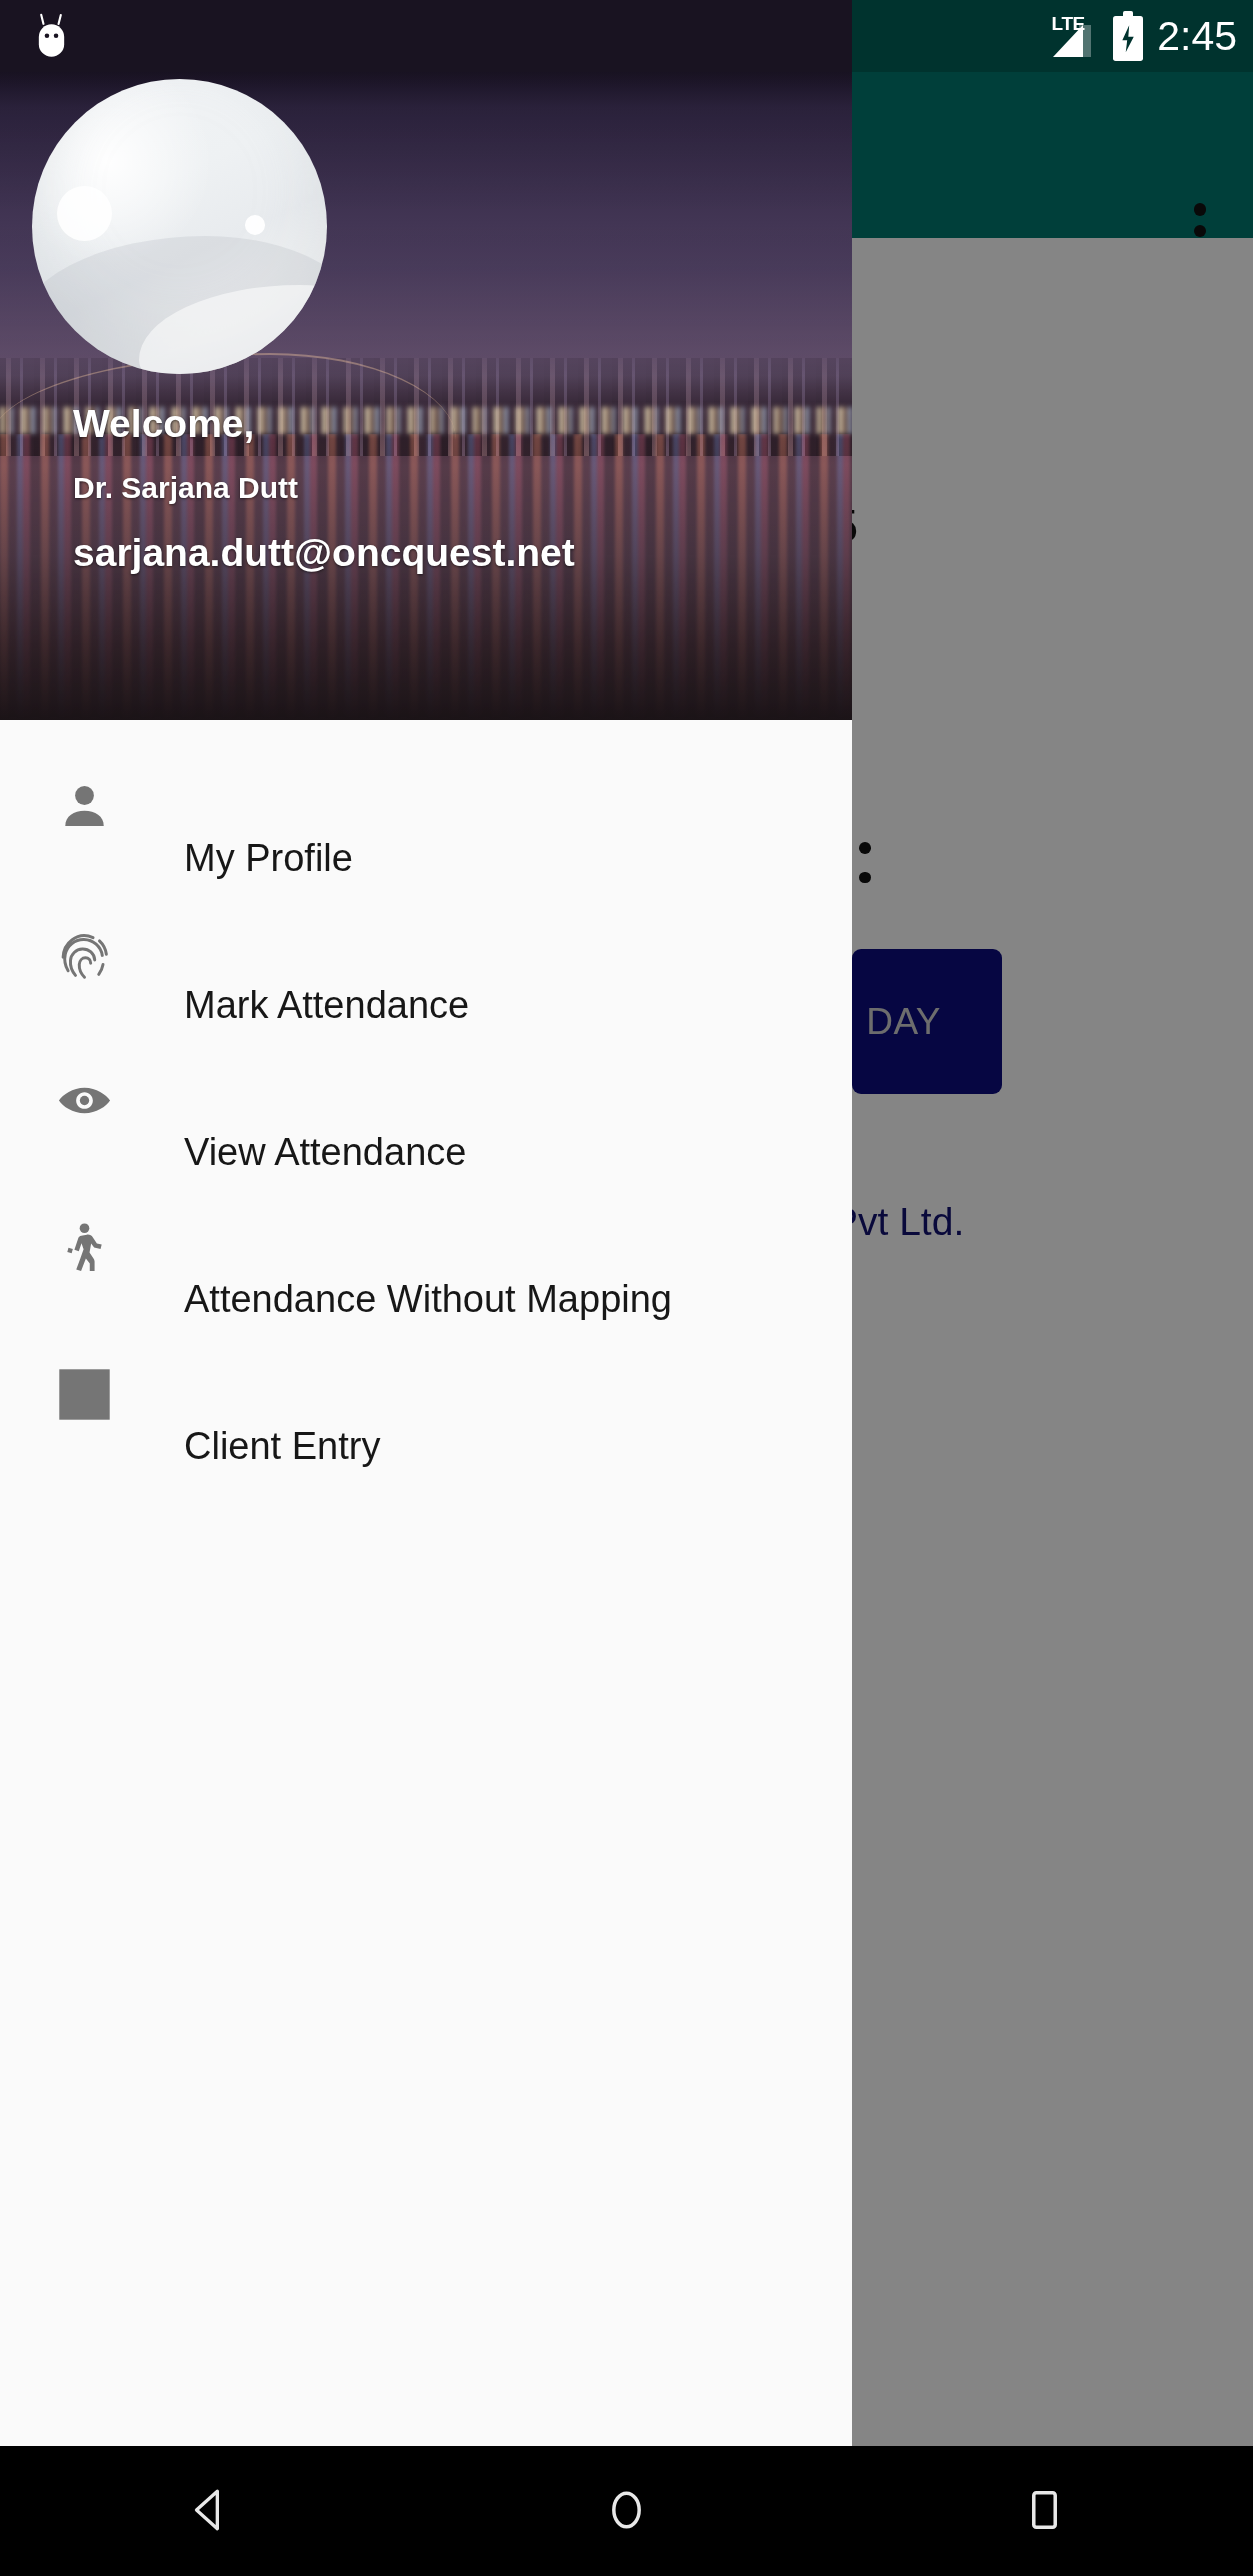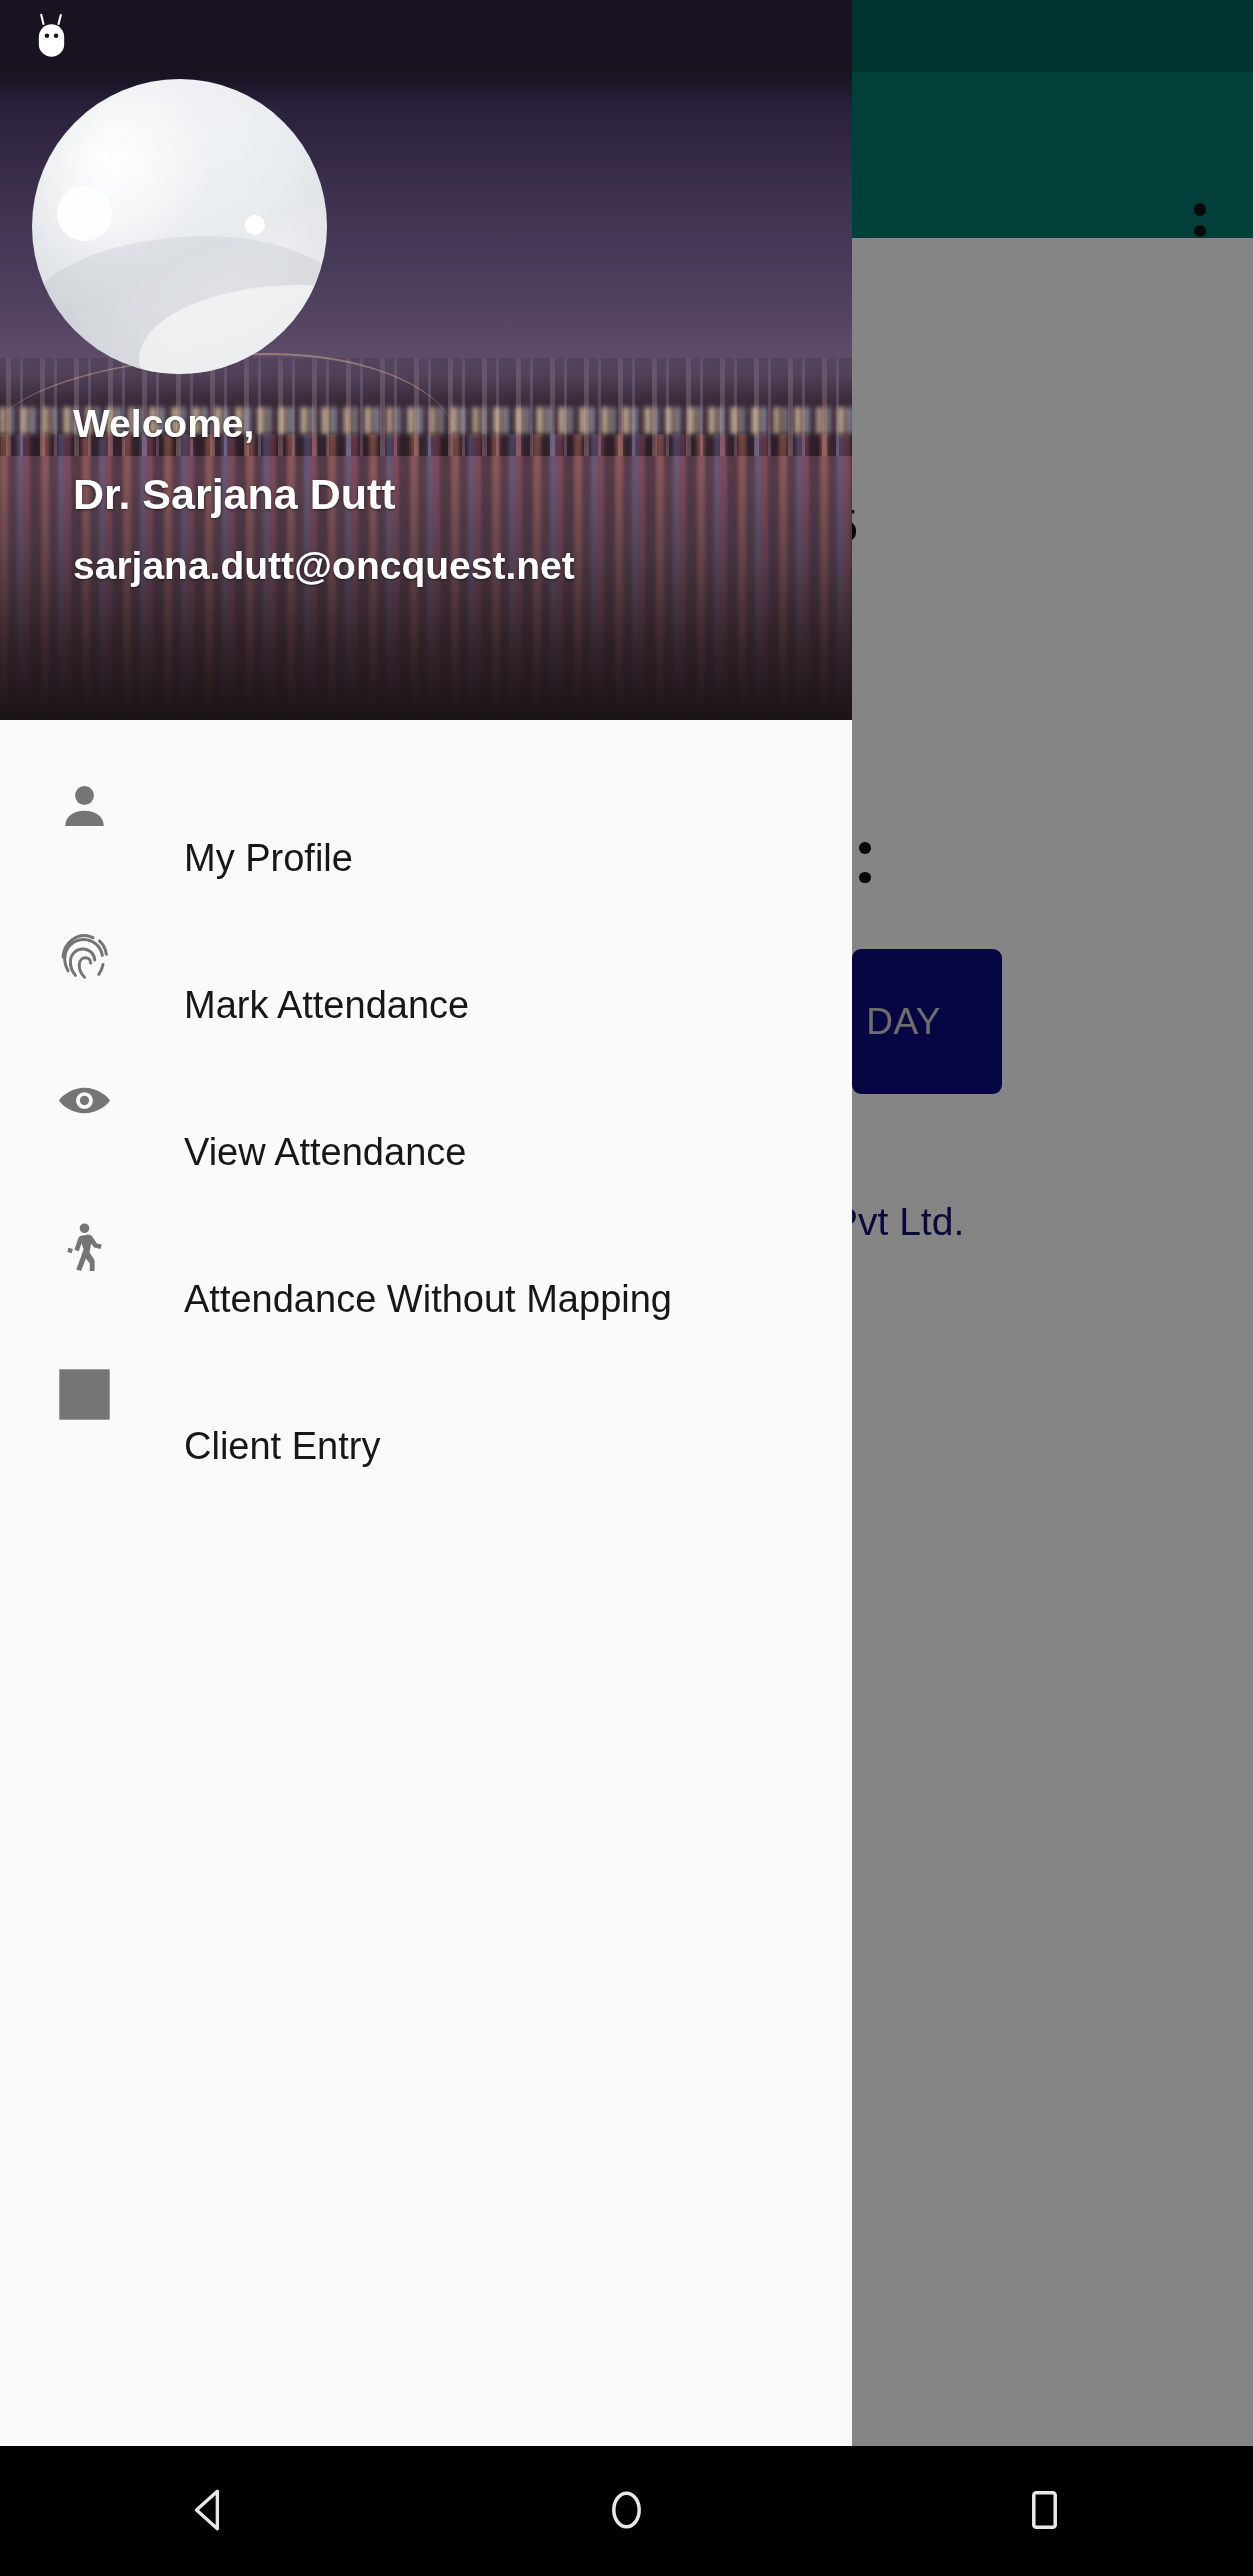--- a/index.html
+++ b/index.html
@@ -346,21 +346,21 @@
   }
   .dh-text > div {
     color: #ffffff;
     text-shadow: 0 0.9px 2.7px rgba(0,0,0,0.55);
     line-height: 1.0;
     margin-bottom: 30px;
     white-space: nowrap;
   }
   .dh-welcome { font-size: 39px; font-weight: bold; }
   .dh-empid   { font-size: 39px; font-weight: bold; }
-  .dh-name    { font-size: 43px; font-weight: bold; }
+  .dh-name    { font-size: 30px; font-weight: bold; }
   .dh-email   { font-size: 39px; font-weight: bold; margin-bottom: 0 !important; }
 
   
   .drawer-menu {
     position: absolute;
     left: 0;
     top: 720px;
     width: 852px;
     padding-top: 12.5px;
   }
@@ -531,20 +531,35 @@
     <div class="sb-robot">
       <svg width="39" height="47" viewBox="0 0 24 28" fill="#ffffff">
         <rect x="5.6" y="0" width="1.3" height="7" rx="0.6" transform="rotate(-14 6 3)"></rect>
         <rect x="16.5" y="0" width="1.3" height="7" rx="0.6" transform="rotate(14 17 3)"></rect>
         <rect x="4.2" y="6.5" width="15.6" height="20" rx="7.8"></rect>
         <circle cx="9.2" cy="13.5" r="1.4" fill="#191321"></circle>
         <circle cx="14.8" cy="13.5" r="1.4" fill="#191321"></circle>
       </svg>
     </div>
 
+    <div class="sb-icons">
+      <span class="sb-lte">
+        <span class="sb-lte-text">LTE</span>
+        <span class="sb-tri"></span>
+        <span class="sb-tri-dim"></span>
+      </span>
+
+      <span class="sb-batt">
+        <span class="sb-batt-cap"></span>
+        <span class="sb-batt-body"></span>
+        <span class="sb-batt-bolt"></span>
+      </span>
+
+      <span class="sb-time">2:45</span>
+    </div>
   </div>
 
   <div class="navbar">
     <div class="nav-btn">
       <span>
         <svg width="50" height="50" viewBox="0 0 24 24" fill="none" stroke="#e8e8e8" stroke-width="1.6" stroke-linejoin="round">
           <path d="M16 3 L6 12 L16 21 Z"></path>
         </svg>
       </span>
     </div>

